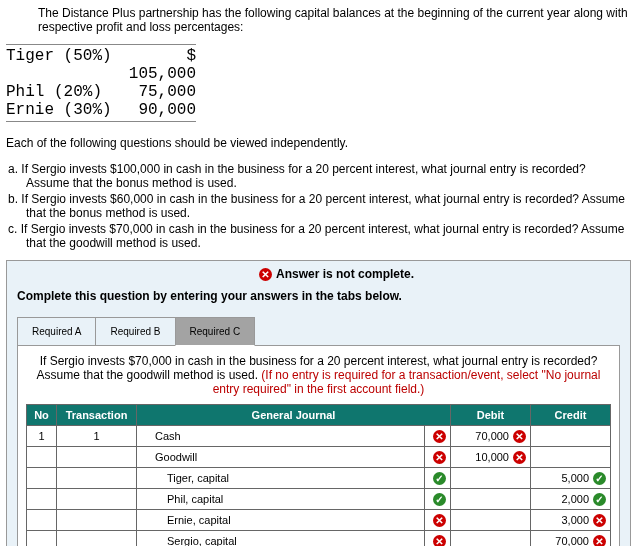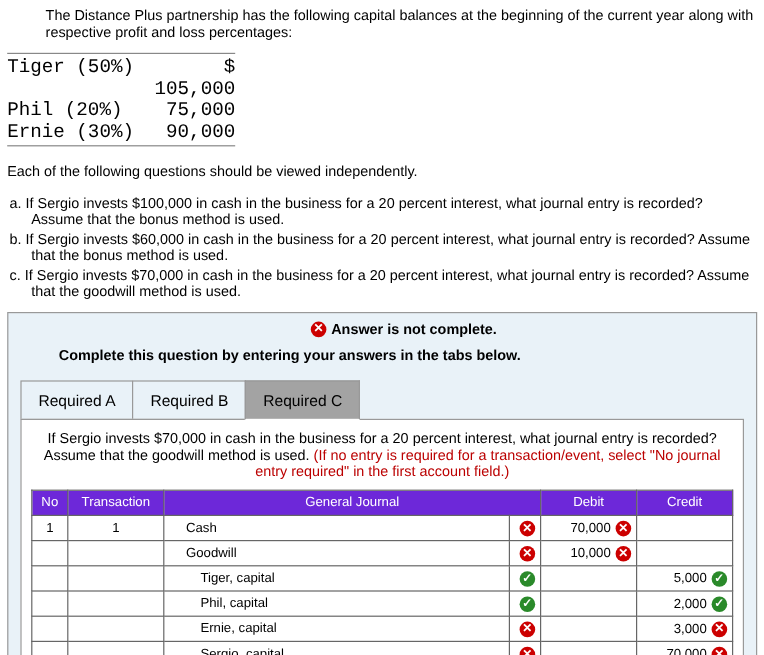--- a/index.html
+++ b/index.html
@@ -37,42 +37,42 @@
     font-weight: bold;
     margin-bottom: 8px;
     font-size: 12px;
     padding-left: 36px;
   }
   .not-complete .xmark {
     display:inline-block;width:13px;height:13px;border-radius:50%;
     background:#c00;color:#fff;line-height:13px;font-size:10px;
     text-align:center;margin-right:4px;vertical-align:middle;font-weight:bold;
   }
-  .complete-instr { font-weight: bold; padding: 0 10px 10px 10px; font-size:12px;margin-left:32px; }
+  .complete-instr { font-weight: bold; padding: 0 10px 10px 10px; font-size:12px; }
   .tabs {
     display:flex; padding-left:10px; margin-top:4px;
   }
   .tab {
-    border:1px solid #999; padding:8px 14px; font-size:13px; margin-right:-1px;
+    border:1px solid #999; padding:8px 14px; font-size:10px; margin-right:-1px;
     background:#e9f2f8; cursor:pointer;text-align:center;
   }
   .tab.active { background:#a3a3a3; border-bottom:1px solid #fff; position:relative; z-index:2; }
   .tab-body {
     border:1px solid #999; background:#fff; margin:-1px 10px 10px 10px; padding:8px;
     position:relative; z-index:1;
   }
   .scenario { margin-bottom:8px;text-align:center; }
   .scenario .hint { color:#b00; }
   table.journal {
     border-collapse:collapse; width:100%; font-size:11px;
   }
   table.journal th, table.journal td {
     border:1px solid #666; padding:2px 4px; height:16px;
   }
-  table.journal th { background:#6d28d9; color:#fff; font-weight:normal; text-align:center; }
+  table.journal th { background:#0f766e; color:#fff; font-weight:bold; text-align:center; }
   table.journal td.center { text-align:center; }
   table.journal td.right { text-align:right; white-space:nowrap;padding-left:12px; }
   table.journal td.acct { padding-left:18px; }
   table.journal td.acct.indent { padding-left:30px; }
   .mark {
     display:inline-block;width:13px;height:13px;border-radius:50%;
     color:#fff;line-height:13px;font-size:10px;text-align:center;
     vertical-align:middle;font-weight:bold;margin-left:4px;
   }
   .mark.ok  { background:#2a8a2a; }

